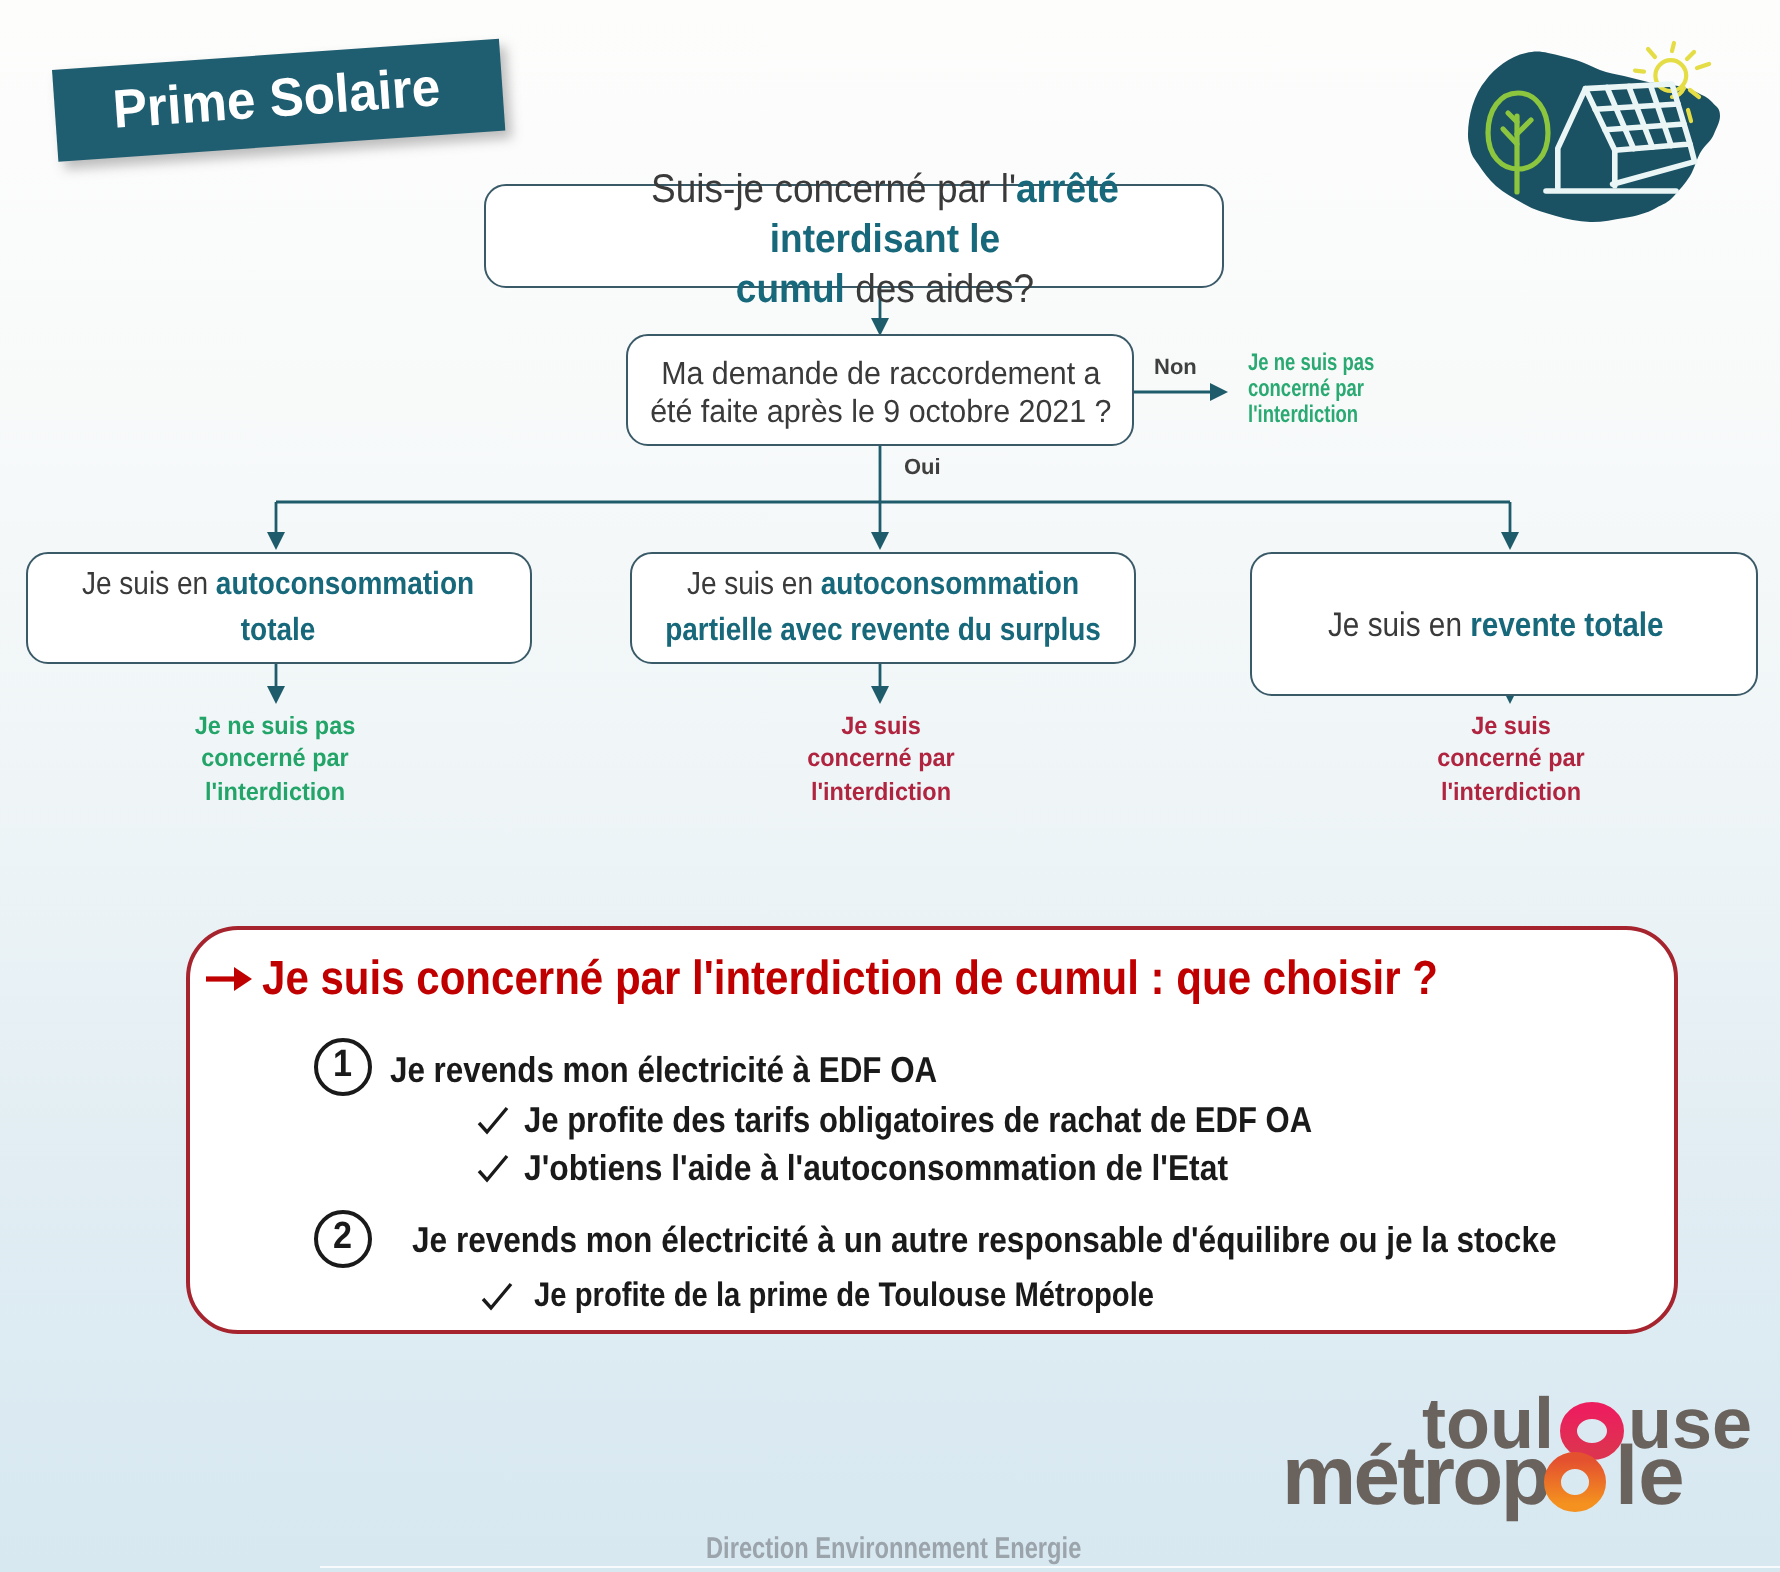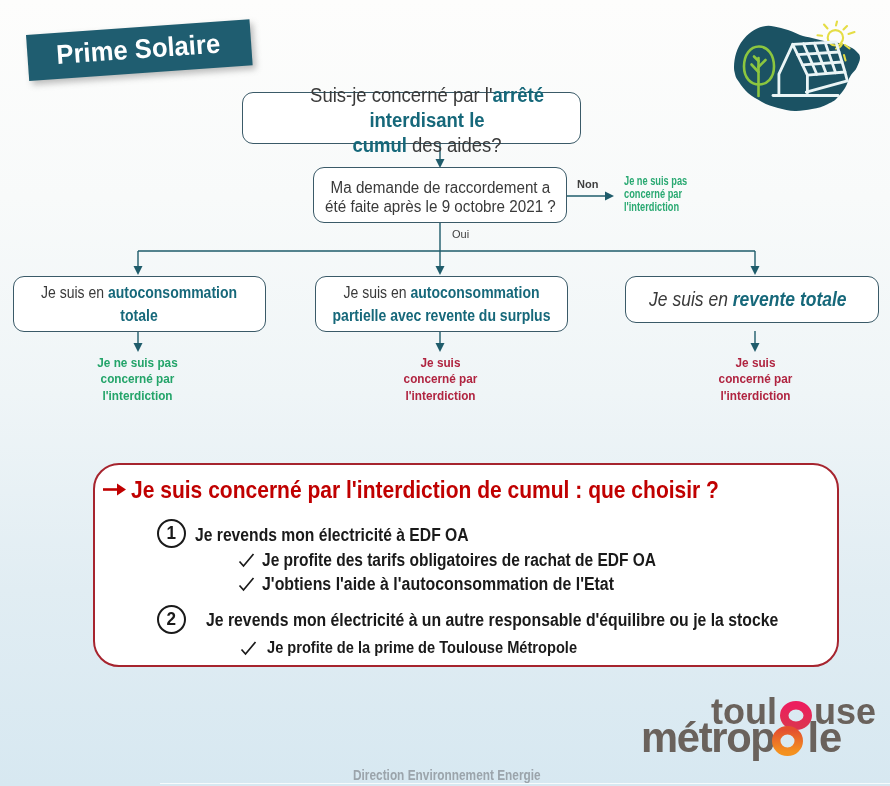--- a/index.html
+++ b/index.html
@@ -72,40 +72,40 @@
     <path d="M 605,191.5 L 605,200.5 L 614,196 Z"></path>
     <path d="M 133.5,266 L 142.5,266 L 138,275 Z"></path>
     <path d="M 435.5,266 L 444.5,266 L 440,275 Z"></path>
     <path d="M 750.5,266 L 759.5,266 L 755,275 Z"></path>
     <path d="M 133.5,343 L 142.5,343 L 138,352 Z"></path>
     <path d="M 435.5,343 L 444.5,343 L 440,352 Z"></path>
     <path d="M 750.5,343 L 759.5,343 L 755,352 Z"></path>
   </g>
 </svg>
 
-<div class="box" style="left:242px;top:92px;width:339px;height:52px;font-size:20px;line-height:25px;padding-left:31px;">
+<div class="box" style="left:242px;top:92px;width:370px;height:52px;font-size:20px;line-height:25px;padding-left:31px;">
   <div style="transform:scaleX(0.925);transform-origin:center;position:relative;top:2.5px;">Suis-je concerné par l'<span class="tealb">arrêté interdisant le<br>cumul</span> des aides?</div>
 </div>
 
 <div class="box" style="left:313px;top:167px;width:254px;height:56px;font-size:16px;line-height:19px;align-items:center;">
   <div style="transform:scaleX(0.95);transform-origin:center;position:relative;top:2px;">Ma demande de raccordement a<br>été faite après le 9 octobre 2021 ?</div>
 </div>
 
 <div class="abs" style="left:577px;top:178px;font-size:11px;color:#3f3f3f;font-weight:bold;">Non</div>
 <div class="abs grn" style="left:624px;top:175px;font-size:12px;line-height:13px;transform:scaleX(0.77);transform-origin:left top;color:#2aa972;">Je ne suis pas<br>concerné par<br>l'interdiction</div>
 
-<div class="abs" style="left:452px;top:228px;font-size:11px;color:#3f3f3f;">Oui</div>
+<div class="abs" style="left:452px;top:228px;font-size:11px;color:#3f3f3f;font-weight:bold;">Oui</div>
 
 <div class="box" style="left:13px;top:276px;width:253px;height:56px;font-size:16px;line-height:23px;">
   <div class="sq">Je suis en <span class="tealb">autoconsommation</span><br><span class="tealb">totale</span></div>
 </div>
 <div class="box" style="left:315px;top:276px;width:253px;height:56px;font-size:16px;line-height:23px;">
   <div class="sq">Je suis en <span class="tealb">autoconsommation</span><br><span class="tealb">partielle avec revente du surplus</span></div>
 </div>
-<div class="box" style="left:625px;top:276px;width:254px;height:47px;font-size:20px;line-height:23px;padding-right:8px;font-style:italic;">
+<div class="box" style="left:625px;top:276px;width:254px;height:72px;font-size:17px;line-height:23px;padding-right:8px;">
   <div class="sq">Je suis en <span class="tealb">revente totale</span></div>
 </div>
 
 <div class="abs grn" style="left:57px;top:355px;width:161px;text-align:center;font-size:12.5px;line-height:16.3px;transform:scaleX(0.94);">Je ne suis pas<br>concerné par<br>l'interdiction</div>
 <div class="abs red" style="left:360px;top:355px;width:161px;text-align:center;font-size:12.5px;line-height:16.3px;transform:scaleX(0.94);">Je suis<br>concerné par<br>l'interdiction</div>
 <div class="abs red" style="left:675px;top:355px;width:161px;text-align:center;font-size:12.5px;line-height:16.3px;transform:scaleX(0.94);">Je suis<br>concerné par<br>l'interdiction</div>
 
 <div class="abs" style="left:93px;top:463px;width:742px;height:200px;background:#fff;border:2px solid #a6242e;border-radius:26px;"></div>
 <svg class="abs" style="left:102px;top:482px;" width="25" height="15" viewBox="0 0 25 15">
     <path d="M 1,7.5 L 16,7.5" stroke="#c00000" stroke-width="2.6" fill="none"></path>

